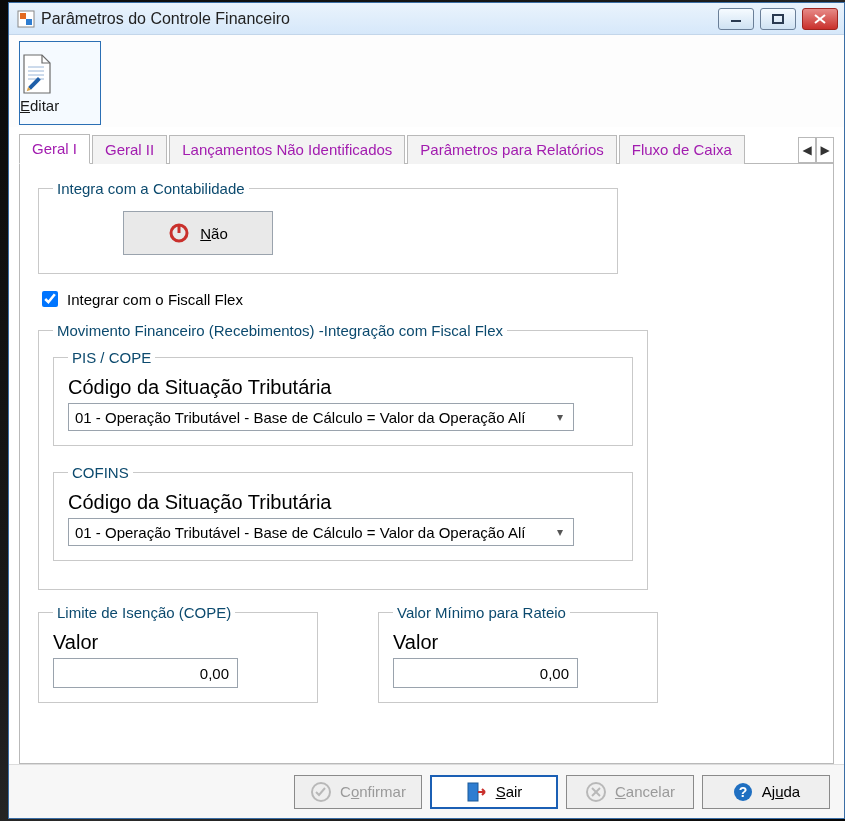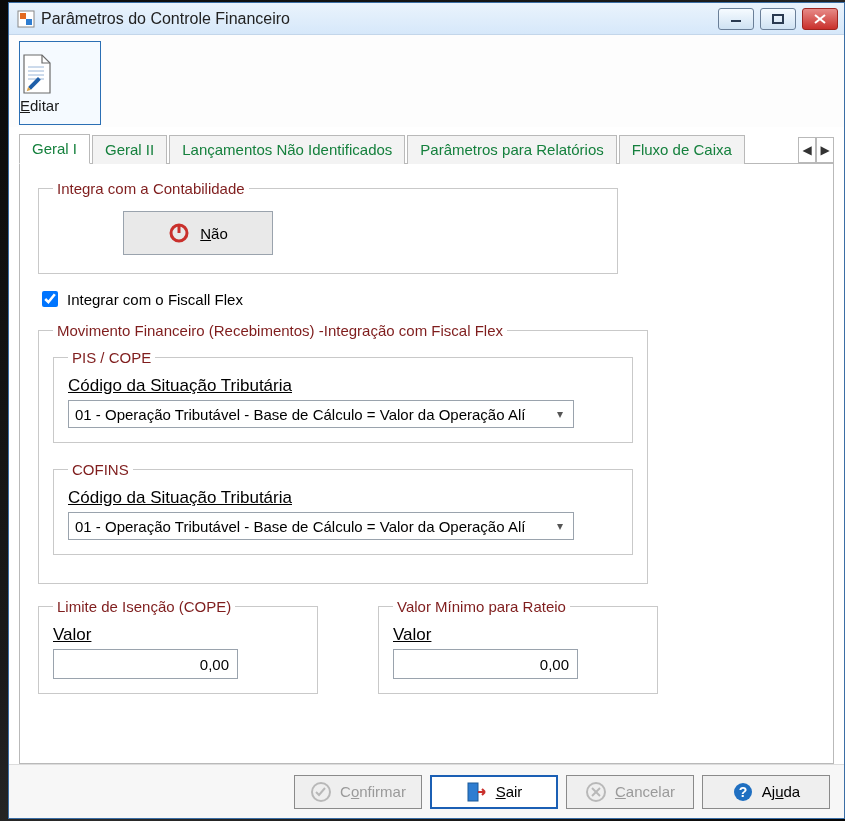--- a/index.html
+++ b/index.html
@@ -77,21 +77,21 @@
   .tabstrip {
     margin: 6px 10px 0 10px;
     display: flex;
     align-items: flex-end;
     border-bottom: 1px solid #b9b9b9;
     position: relative;
   }
   .tab {
     padding: 5px 12px 6px 12px;
     font-size: 15px;
-    color: #15803d;
+    color: #a21caf;
     border: 1px solid #b9b9b9;
     border-bottom: none;
     background: #f3f3f3;
     margin-right: 2px;
     position: relative;
     top: 1px;
     cursor: pointer;
     white-space: nowrap;
   }
   .tab.active {
@@ -120,35 +120,35 @@
     border-top: none;
     padding: 16px 18px;
     overflow: auto;
     background:#fff;
   }
   fieldset {
     border: 1px solid #c9c9c9;
     padding: 10px 14px 14px 14px;
     margin: 0 0 14px 0;
   }
-  legend { font-size: 15px; padding: 0 4px; color:#7f1d1d; }
+  legend { font-size: 15px; padding: 0 4px; color:#0c4a6e; }
   .twobtns { display:flex; gap:140px; padding: 4px 70px; }
   .bigbtn {
     display:flex; align-items:center; justify-content:center; gap:10px;
     height: 44px; width: 150px;
     border: 1px solid #9aa3ad;
     background: #e9e9e9;
     cursor:pointer;
     font-size: 15px;
   }
   .bigbtn.sel { border: 1px solid #2b6fb4; background:#f4faff; }
   .pwr { width:22px; height:22px; }
   .checkrow { display:flex; align-items:center; gap:6px; margin: 6px 0 12px 0; font-size:15px; }
   .checkrow input { width:16px; height:16px; }
-  .fieldlabel { font-size:17px; margin-bottom:4px;text-decoration:underline; }
+  .fieldlabel { font-size:20px; margin-bottom:4px; }
   .combo {
     display:flex; align-items:center;
     width: 506px; height: 28px;
     border:1px solid #9aa3ad; background:#fff; font-size:15px;
     padding: 0 4px 0 6px;
   }
   .combo .val { flex:1; white-space:nowrap; overflow:hidden; text-overflow:ellipsis; }
   .combo .dd { width:18px; text-align:center; color:#555; font-size:12px; }
   .row2 { display:flex; gap:60px; }
   .numinput {

